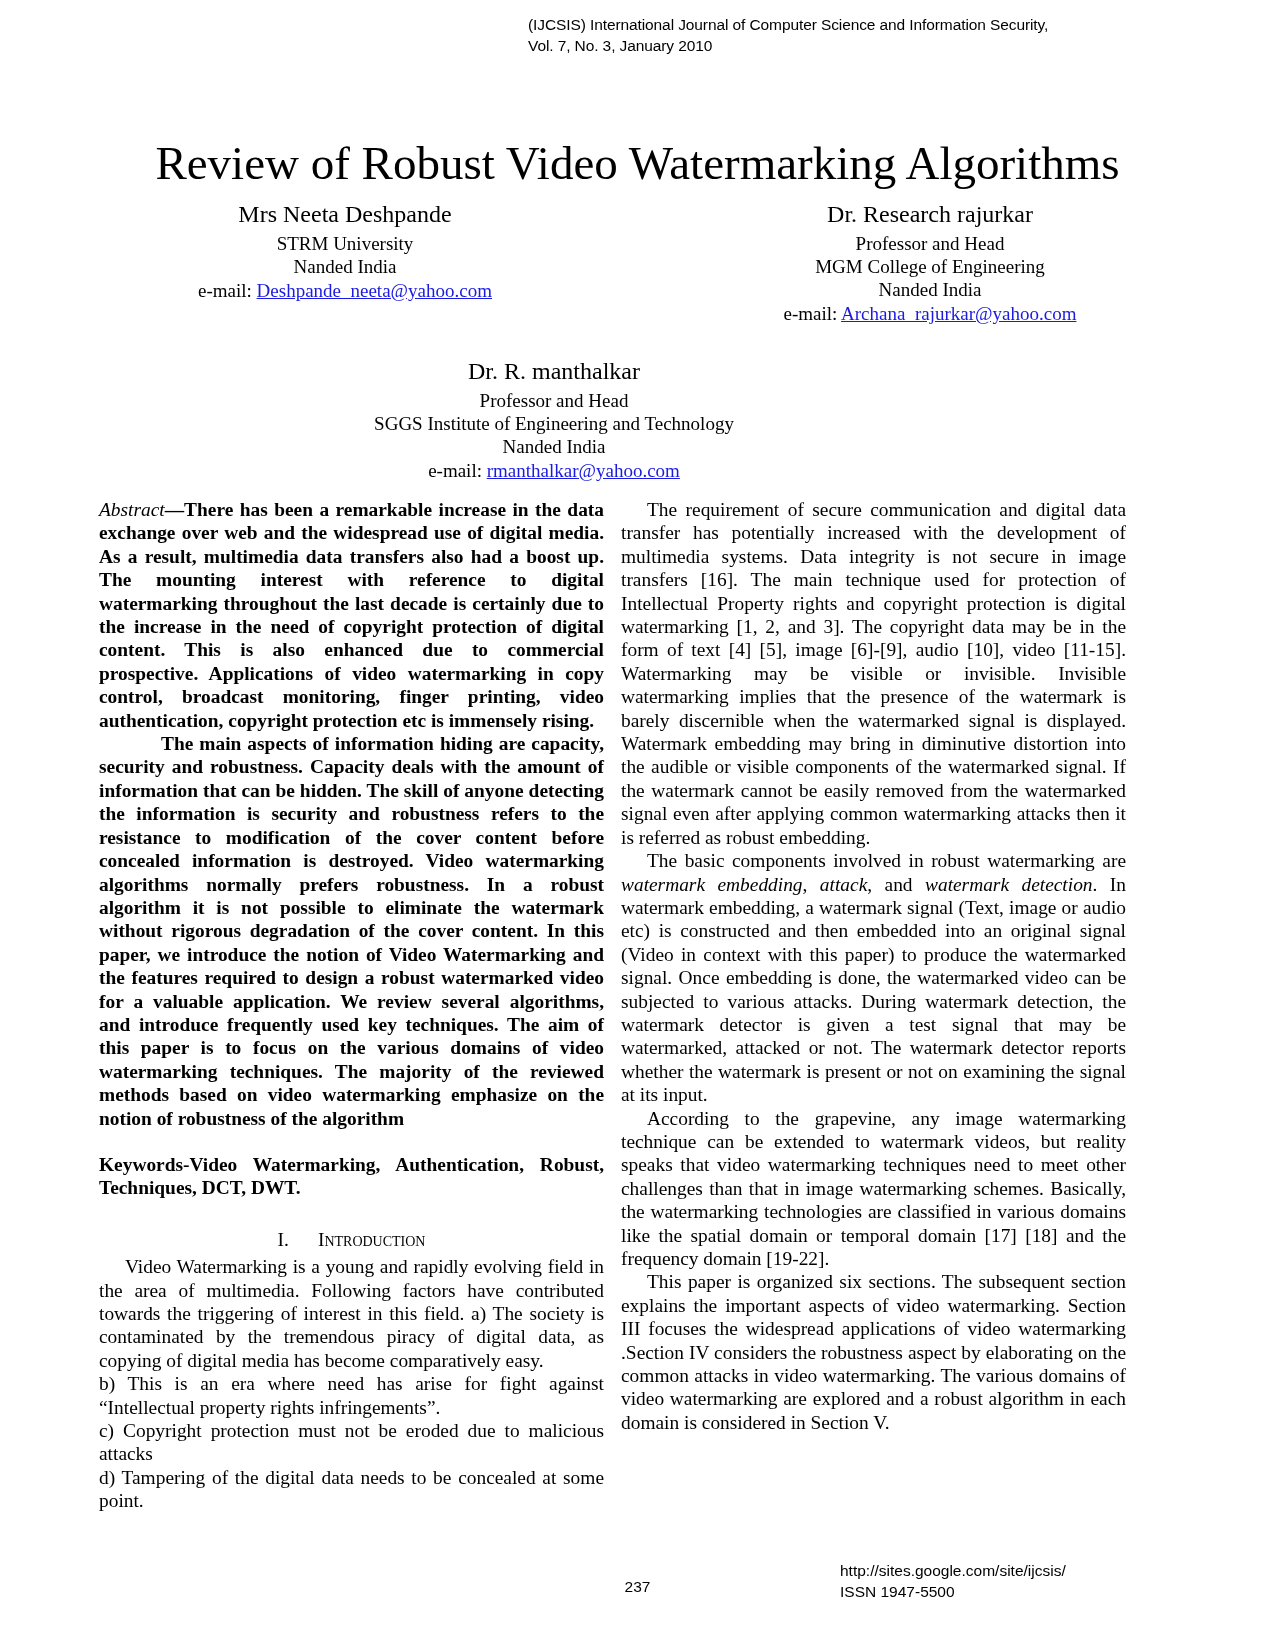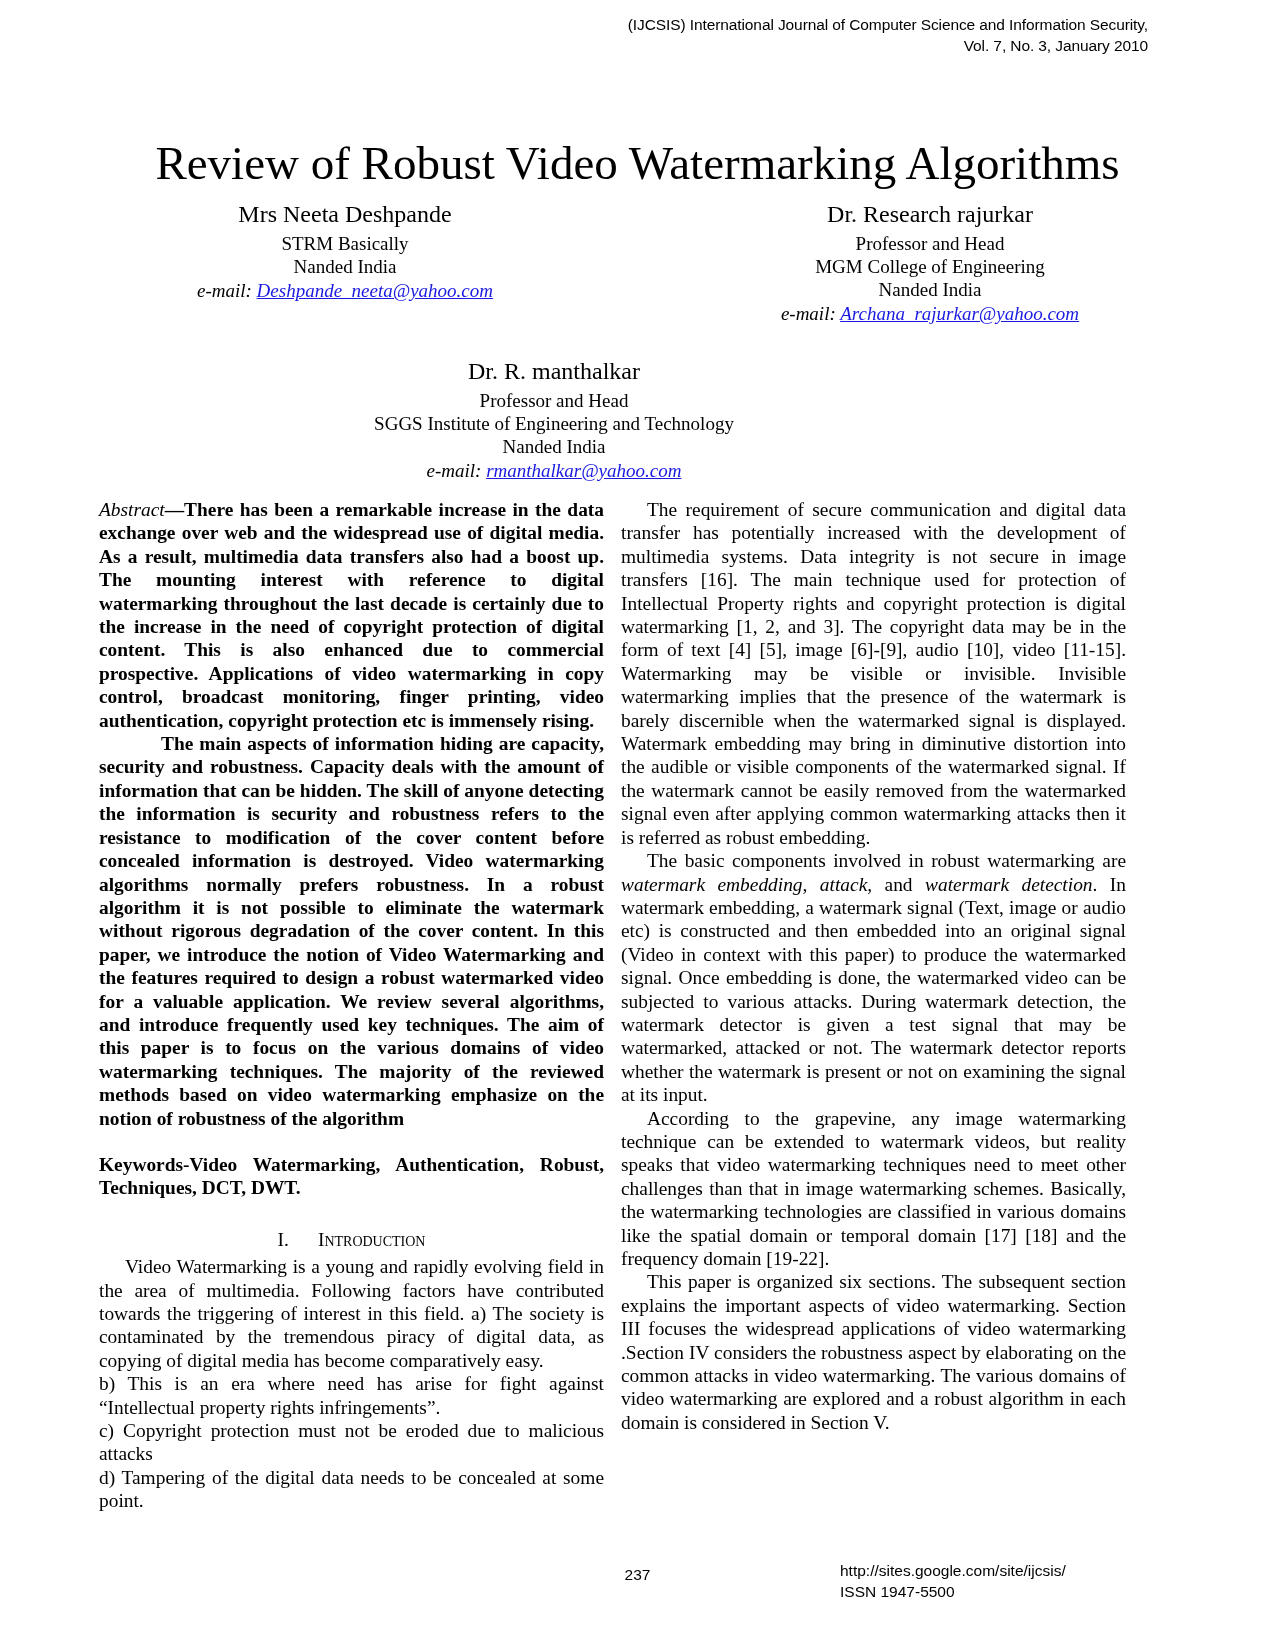--- a/index.html
+++ b/index.html
@@ -28,21 +28,21 @@
     position: absolute;
     left: 528px;
     top: 14px;
     width: 620px;
     font-family: "Liberation Sans", "DejaVu Sans", sans-serif;
     font-size: 15.5px;
     line-height: 21px;
     color: #000;
     letter-spacing: -0.1px;
   }
-  .runhead div { white-space: nowrap; text-align: right; }
+  .runhead div { white-space: nowrap; }
 
   
   .title {
     position: absolute;
     left: 0;
     top: 104px;
     width: 1275px;
     text-align: center;
     font-size: 47px;
     line-height: 56px;
@@ -69,21 +69,20 @@
     margin-bottom: 3px;
   }
   .author-line {
     font-size: 19px;
     line-height: 23px;
   }
   .email-line {
     font-size: 19px;
     line-height: 23px;
     margin-top: 1px;
-    font-style: italic;
   }
   .email-link {
     color: #1a1ae0;
     text-decoration: underline;
   }
 
   .author-center {
     position: absolute;
     left: 16px;
     top: 357px;
@@ -151,21 +150,21 @@
     top: 1560px;
     width: 1275px;
     height: 60px;
     font-family: "Liberation Sans", "DejaVu Sans", sans-serif;
     font-size: 15.5px;
     line-height: 21px;
   }
   .page-number {
     position: absolute;
     left: 0;
-    top: 4px;
+    top: 16px;
     width: 1275px;
     text-align: center;
   }
   .footer-right {
     position: absolute;
     left: 840px;
     top: 0;
     width: 420px;
     text-align: left;
   }
@@ -179,21 +178,21 @@
     <div>(IJCSIS) International Journal of Computer Science and Information Security,</div>
     <div>Vol. 7, No. 3, January 2010</div>
   </div>
 
   <h1 class="title">Review of Robust Video Watermarking Algorithms</h1>
 
   <div class="authors-row">
 
     <div class="author-block">
       <div class="author-name">Mrs Neeta Deshpande</div>
-      <div class="author-line">STRM Basically</div>
+      <div class="author-line">STRM University</div>
       <div class="author-line">Nanded India</div>
       <div class="email-line"><span>e-mail: </span><a class="email-link" href="#">Deshpande_neeta@yahoo.com</a></div>
     </div>
 
     <div class="author-block">
       <div class="author-name">Dr. Research rajurkar</div>
       <div class="author-line">Professor and Head</div>
       <div class="author-line">MGM College of Engineering</div>
       <div class="author-line">Nanded India</div>
       <div class="email-line"><span>e-mail: </span><a class="email-link" href="#">Archana_rajurkar@yahoo.com</a></div>

